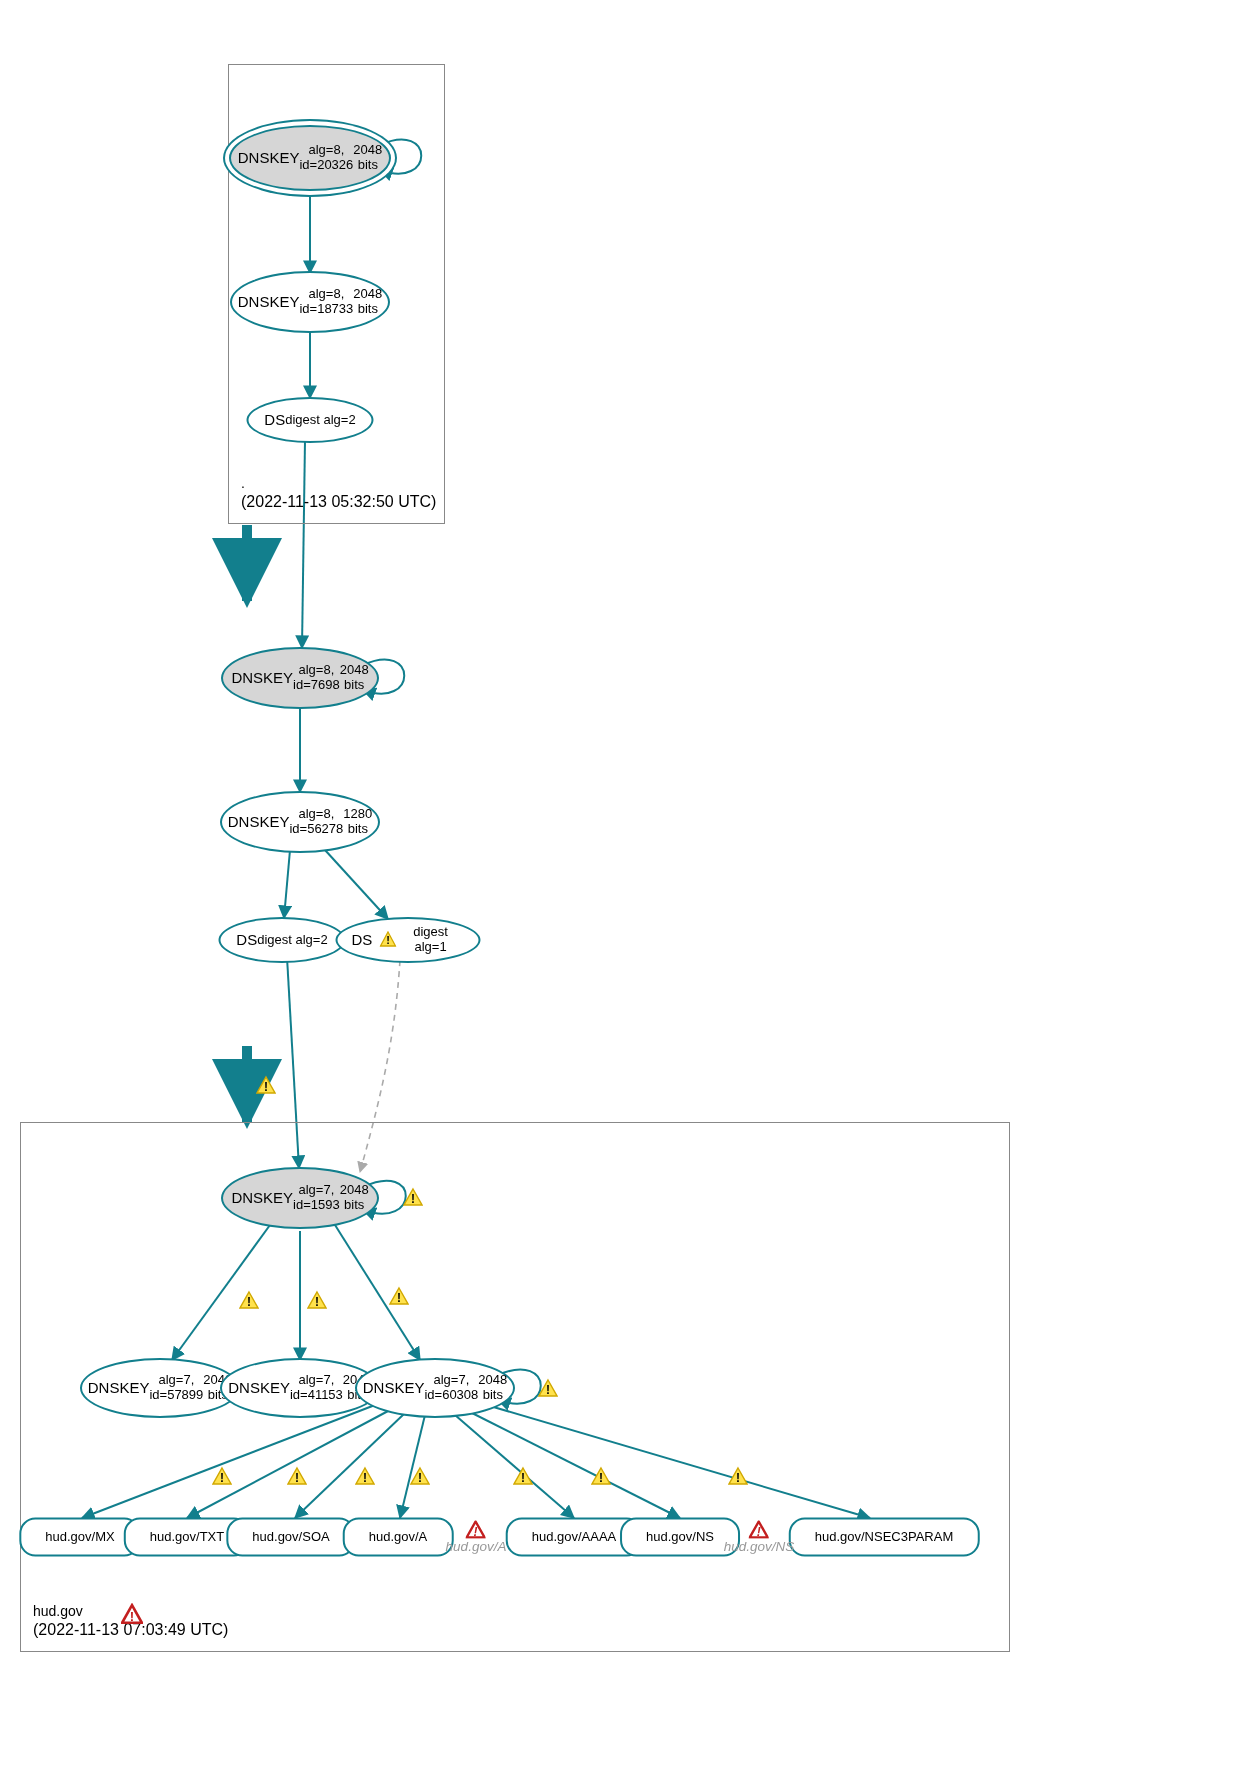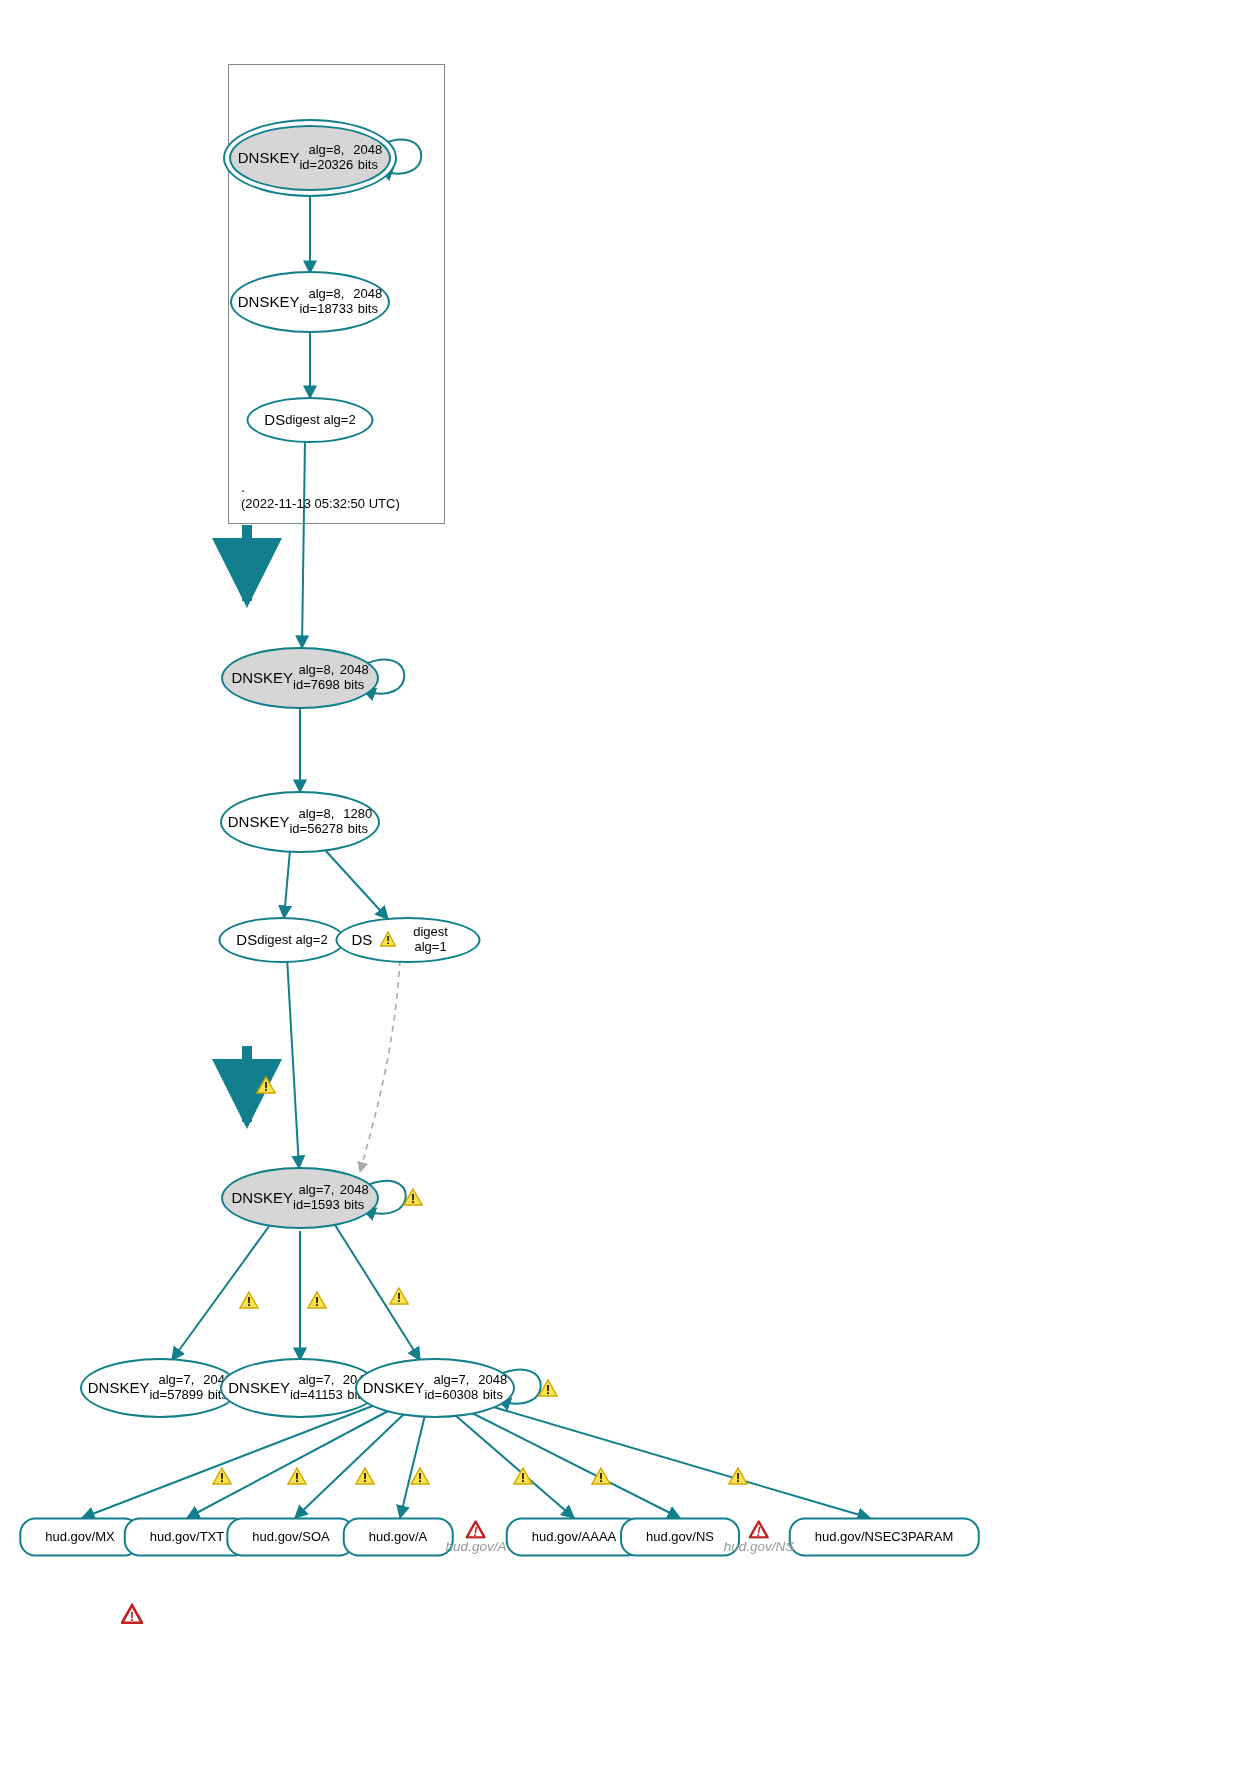--- a/index.html
+++ b/index.html
@@ -2,21 +2,21 @@
 <html><head>
 <meta charset="utf-8">
 <style>
   html, body { margin:0; padding:0; background:#ffffff; font-family:Helvetica,Arial,sans-serif; }
   #canvas { position:relative; width:1259px; height:1776px; }
   svg.edges { position:absolute; top:0; left:0; }
 
   .zone-box { position:absolute; border:1px solid #888; background:transparent; box-sizing:border-box; }
   .zone-label { position:absolute; left:12px; bottom:10px; font-size:14px; line-height:1.3; color:#000; }
   .zone-label .z-name { display:block; }
-  .zone-label .z-ts { display:block; font-size:13px; }
+  .zone-label .z-ts { display:block; font-size:16px; }
 
   .node { position:absolute; transform:translate(-50%,-50%); display:flex; flex-direction:row;
           align-items:center; justify-content:center; text-align:center; font-size:13px; line-height:1.15;
           background:#ffffff; }
   .node .title { font-size:15px; }
   .node.ellipse { border:2px solid #127f8d; border-radius:50%; padding:6px 14px; }
   .node.ellipse.ksk { background:#d6d6d6; }
   .node.ellipse.ksk.double { box-shadow:0 0 0 4px #ffffff, 0 0 0 6px #127f8d; }
   .node.rrect { border:2px solid #127f8d; border-radius:16px; padding:10px 24px; }
 
@@ -114,20 +114,26 @@
     <span>digest alg=2</span>
   </div>
   <div class="node ellipse" style="left:408px; top:940px; width:113px; height:30px;">
     <span><span class="title">DS</span>&nbsp;&nbsp;<svg width="17" height="17" style="vertical-align:-3px">
           <path d="M8.5 1 L16 15 L1 15 Z" fill="#ffe24d" stroke="#d1a800" stroke-width="1.3"></path>
           <text x="8.5" y="13" text-anchor="middle" font-size="11" font-weight="bold" fill="#000">!</text>
         </svg></span>
     <span>digest alg=1</span>
   </div>
 
+  <div class="zone-box" style="left:20px; top:1122px; width:990px; height:530px;">
+    <div class="zone-label">
+      <span class="z-name">hud.gov</span>
+      <span class="z-ts">(2022-11-13 07:03:49 UTC)</span>
+    </div>
+  </div>
   <div class="node ellipse ksk" style="left:300px; top:1198px; width:126px; height:46px;">
     <span class="title">DNSKEY</span>
     <span>alg=7, id=1593</span>
     <span>2048 bits</span>
   </div>
   <div class="node ellipse" style="left:160px; top:1388px; width:128px; height:44px;">
     <span class="title">DNSKEY</span>
     <span>alg=7, id=57899</span>
     <span>2048 bits</span>
   </div>

